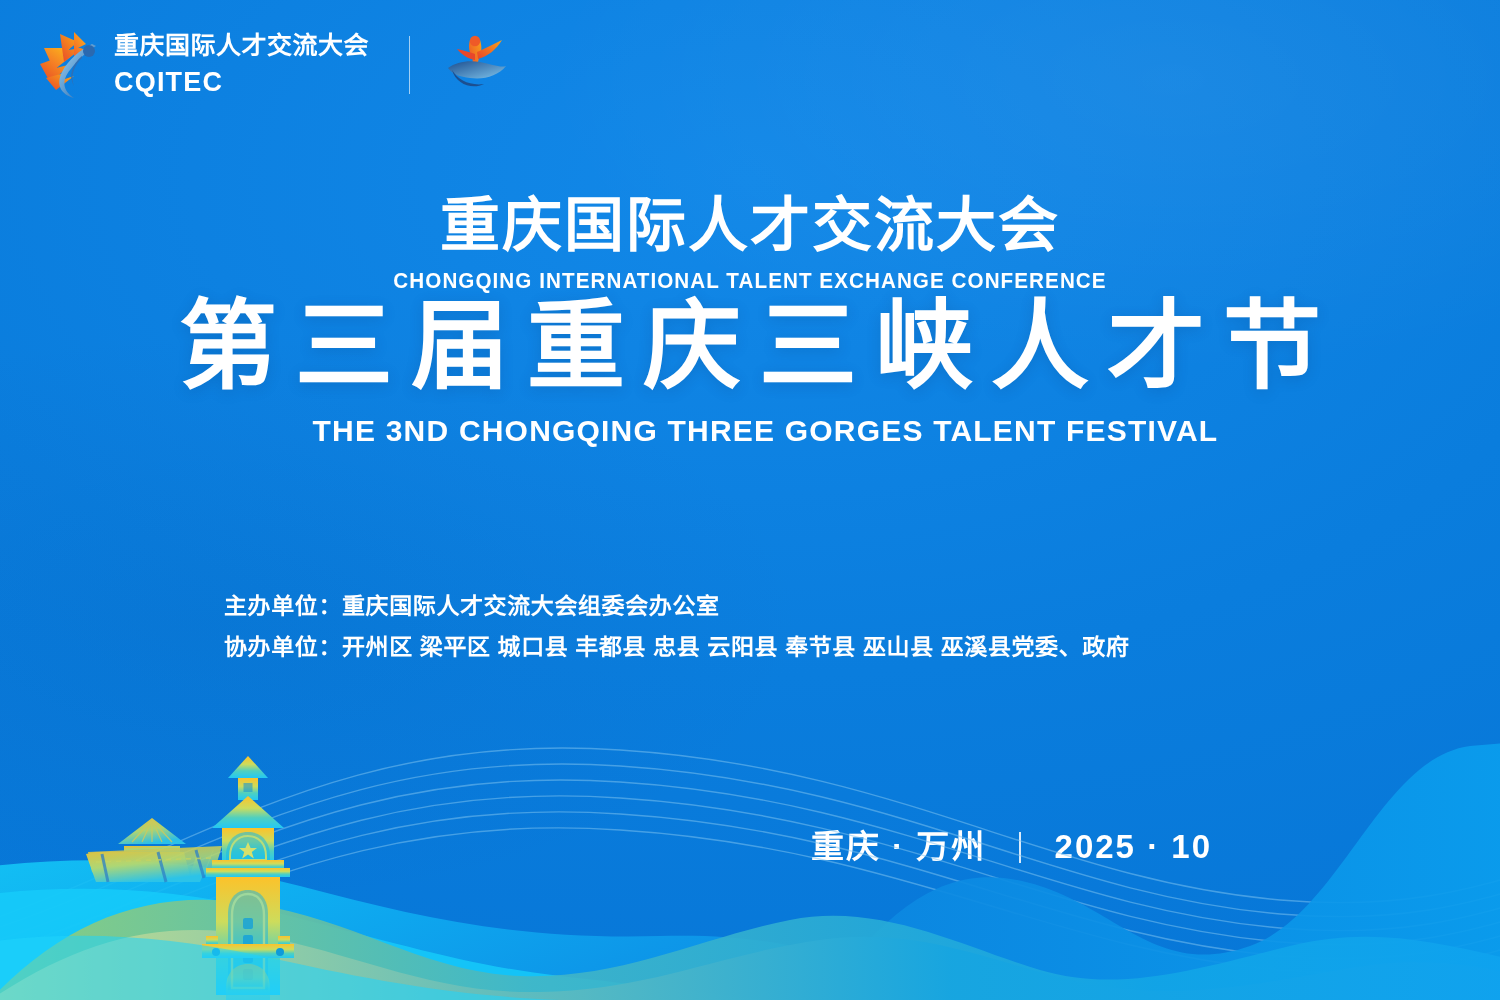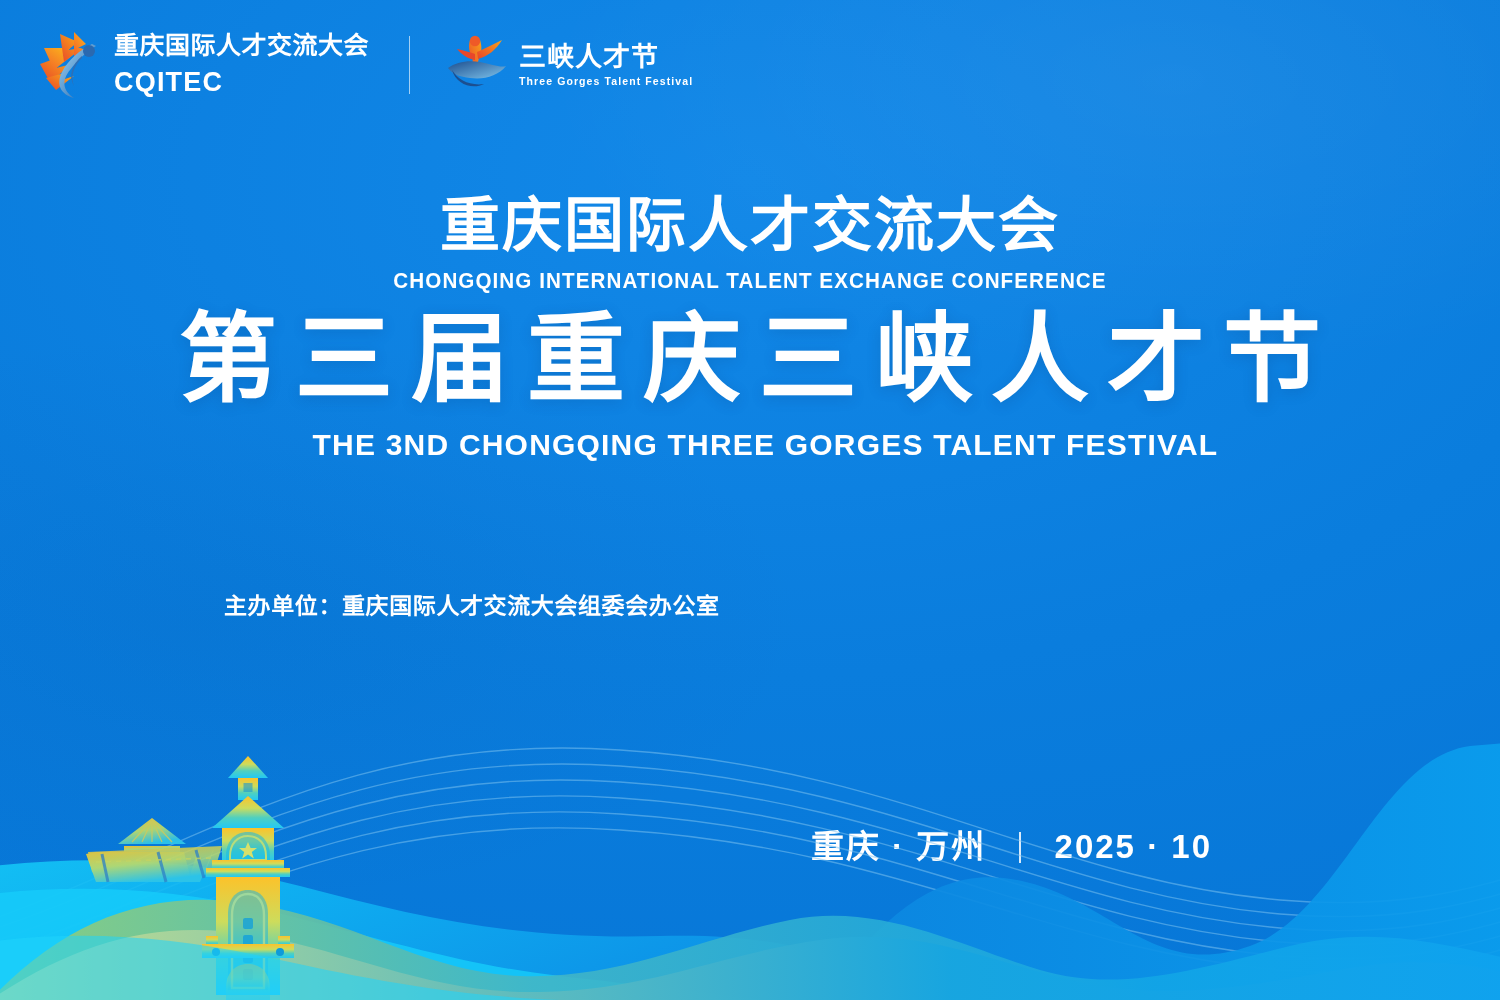--- a/index.html
+++ b/index.html
@@ -105,25 +105,23 @@
     margin-top: 13px;
     white-space: nowrap;
     transform: scaleX(0.96);
   }
   .t-cn-2 {
     color: #ffffff;
     font-size: 98px;
     font-weight: 700;
     letter-spacing: 18px;
     line-height: 1.08;
-    margin-top: 14px;
     margin-left: 18px;
     white-space: nowrap;
     text-shadow: 0 3px 14px rgba(0, 50, 110, 0.18);
-    font-family: Liberation Serif, serif;
   }
   .t-en-2 {
     color: #ffffff;
     font-size: 30px;
     font-weight: 700;
     letter-spacing: 1.2px;
     margin-top: 14px;
     white-space: nowrap;
     padding-left: 31px;
   }
@@ -234,36 +232,33 @@
         </defs>
 
         <path d="M36 6 C38 12 38 18 35 24 L31 40 L27 40 L29 24 C25 19 24 12 26 6 Z" fill="url(#gOr3)"></path>
         <path d="M33 18 C42 14 50 10 58 6 C52 16 44 22 34 25 Z" fill="url(#gOr3)"></path>
         <path d="M31 20 C25 18 19 16 13 15 C19 22 25 25 31 26 Z" fill="#e8472b"></path>
         <circle cx="31" cy="7" r="5.2" fill="#ef5a27"></circle>
 
         <path d="M4 34 C12 28 24 26 36 28 C48 30 56 34 62 32 C54 42 40 46 26 44 C16 43 8 40 4 34 Z" fill="url(#gBl2)"></path>
         <path d="M8 36 C14 46 26 52 40 50 C28 56 12 50 8 36 Z" fill="#1c4f90"></path>
       </svg>
-      <div class="logo2-words">
-        <span class="cn">三峡人才节</span>
-        <span class="en">Three  Gorges  Talent  Festival</span>
-      </div>
     </div>
   </div>
 
   <div class="title-wrap">
     <div class="t-cn-1">重庆国际人才交流大会</div>
     <div class="t-en-1">CHONGQING  INTERNATIONAL TALENT EXCHANGE CONFERENCE</div>
     <div class="t-cn-2">第三届重庆三峡人才节</div>
     <div class="t-en-2">THE 3ND CHONGQING THREE GORGES TALENT FESTIVAL</div>
   </div>
 
   <div class="orgs">
     <div class="line">主办单位：重庆国际人才交流大会组委会办公室</div>
+    <div class="line">协办单位：开州区   梁平区   城口县   丰都县   忠县   云阳县   奉节县   巫山县   巫溪县党委、政府</div>
   </div>
 
   <div class="dateline">
     <span>重庆 · 万州</span>
     <span class="sep"></span>
     <span>2025 · 10</span>
   </div>
 
   <svg class="scenery" viewBox="0 0 1500 260" preserveAspectRatio="none">
     <defs>

